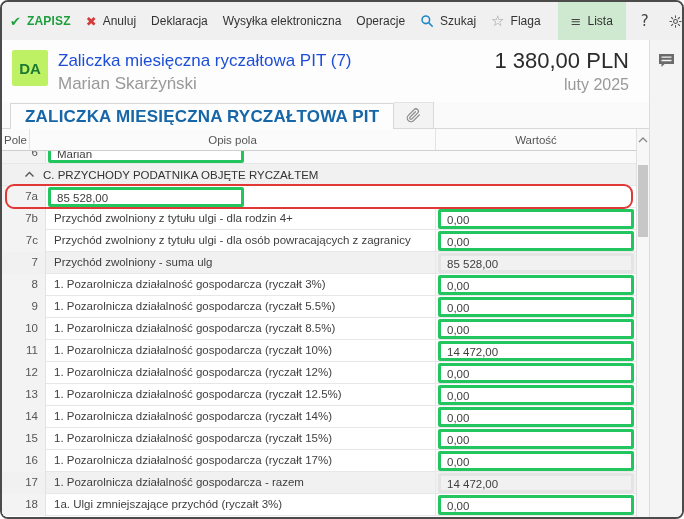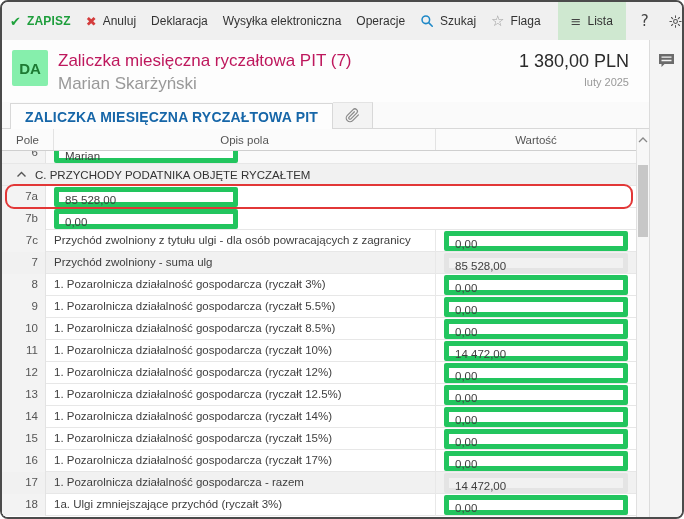--- a/index.html
+++ b/index.html
@@ -26,66 +26,66 @@
 
   
   .bodyrow { flex:1; display:flex; min-height:0; }
   .main { flex:1; min-width:0; display:flex; flex-direction:column; background:#fdfdfd; }
   .rail { width:33px; flex:0 0 auto; background:#f4f4f4; border-left:1px solid #dcdcdc;
           display:flex; justify-content:center; padding-top:13px; }
 
   
   .header { height:62px; flex:0 0 auto; display:flex; align-items:flex-start;
             padding:10px 20px 0 10px; background:#fdfdfd; }
-  .badge { width:36px; height:36px; background:#86efac; color:#1d7a33; font-weight:bold;
+  .badge { width:36px; height:36px; background:#bef264; color:#1d7a33; font-weight:bold;
            font-size:15px; display:flex; align-items:center; justify-content:center;
            border-radius:2px; flex:0 0 auto; }
   .titles { margin-left:10px; min-width:0; }
-  .title { font-size:17px; color:#be185d; line-height:22px; white-space:nowrap; }
+  .title { font-size:17px; color:#1d4ed8; line-height:22px; white-space:nowrap; }
   .subtitle { font-size:17px; color:#999; margin-top:2px; }
   .amounts { margin-left:auto; text-align:right; }
-  .amount { font-size:18px; color:#2b2b2b; line-height:22px; white-space:nowrap; }
-  .period { font-size:11px; color:#999; margin-top:4px; }
+  .amount { font-size:22px; color:#2b2b2b; line-height:22px; white-space:nowrap; }
+  .period { font-size:16px; color:#999; margin-top:4px; }
 
   
   .tabs { height:27px; flex:0 0 auto; display:flex; align-items:flex-end;
           background:#fafafa; border-bottom:1px solid #d8d8d8; padding-left:8px; }
   .tab { height:26px; display:flex; align-items:center; cursor:default; }
   .tab.active { background:#fdfdfd; border:1px solid #d8d8d8; border-bottom:none;
                 margin-bottom:-1px; padding:0 14px; color:#1666a8; font-weight:bold;
-                font-size:14px; letter-spacing:.2px;align-items:center; }
+                font-size:17px; letter-spacing:.2px;align-items:center; }
   .tab.attach { width:40px; justify-content:center; background:#f3f3f3;
                 border-right:1px solid #d8d8d8; border-top:1px solid #e3e3e3; }
 
   
   .tablewrap { flex:1; display:flex; min-height:0; }
   .table { flex:1; min-width:0; display:flex; flex-direction:column; background:#fff; }
   .thead { height:22px; flex:0 0 auto; display:flex; background:#fbfbfb;
            border-bottom:1px solid #cfcfcf; font-size:11.5px; color:#555; }
   .thead > div { display:flex; align-items:center; justify-content:center; }
-  .th-pole { width:52px; border-right:1px solid #e3e3e3; }
+  .th-pole { width:28px; border-right:1px solid #e3e3e3; }
   .th-opis { flex:1; border-right:1px solid #e3e3e3; }
   .th-val { width:200px; }
   .tbody { flex:1; overflow:hidden; font-size:11.5px; }
 
   .trow { height:22px; border-bottom:1px solid #e7e7e7; background:#fff; position:relative; }
   .trow-inner { display:flex; height:22px; }
   .trow.clipped { height:13px; overflow:hidden; background:#fafafa; }
   .trow.clipped .trow-inner { margin-top:-9px; }
   .c-pole { width:44px; background:#f3f3f3; border-right:1px solid #e3e3e3;
             text-align:right; padding-right:7px; line-height:21px; color:#555; }
   .c-opis { flex:1; min-width:0; padding-left:8px; line-height:21px; color:#3e3e3e;
             border-right:1px solid #e8e8e8; white-space:nowrap; overflow:hidden; }
   .c-val { width:200px; display:flex; align-items:stretch; }
-  .vcell { flex:1; margin:1px 8px; background:#fff; border:5px solid #22c55e;
+  .vcell { flex:1; margin:1px 2px; background:#fff; border:3px solid #22c55e;
            border-radius:2px; line-height:17px; padding-left:6px; color:#3e3e3e; }
   .trow.summary, .trow.summary .c-pole { background:#f1f1f1; }
   .trow.summary .vcell { background:#f1f1f1; border-color:#e4e4e4; }
   .trow.section { background:#f1f1f1; display:flex; align-items:center; gap:8px;
-                  padding-left:14px; color:#333; }
+                  padding-left:22px; color:#333; }
   .chev { display:flex; align-items:center; }
   .trow.highlight::after { content:""; position:absolute; left:3px; right:3px;
      top:-2px; bottom:-2px; border:2px solid #e23737; border-radius:9px;
      pointer-events:none; z-index:4; }
 
   
   .vscroll { width:13px; flex:0 0 auto; border-left:1px solid #e0e0e0; background:#f7f7f7;
              display:flex; flex-direction:column; }
   .varrow { height:22px; display:flex; align-items:center; justify-content:center; }
   .vtrack { flex:1; position:relative; }
@@ -197,20 +197,21 @@
     <div class="trow-inner">
       <div class="c-pole">7a</div>
       <div class="c-val">
                     <div class="vcell">85 528,00</div>
                   </div>
     </div>
   </div>
               <div class="trow">
     <div class="trow-inner">
       <div class="c-pole">7b</div>
+      <div class="c-opis">Przychód zwolniony z tytułu ulgi - dla rodzin 4+</div>
       <div class="c-val">
                     <div class="vcell">0,00</div>
                   </div>
     </div>
   </div>
               <div class="trow">
     <div class="trow-inner">
       <div class="c-pole">7c</div>
       <div class="c-opis">Przychód zwolniony z tytułu ulgi - dla osób powracających z zagranicy</div>
       <div class="c-val">

